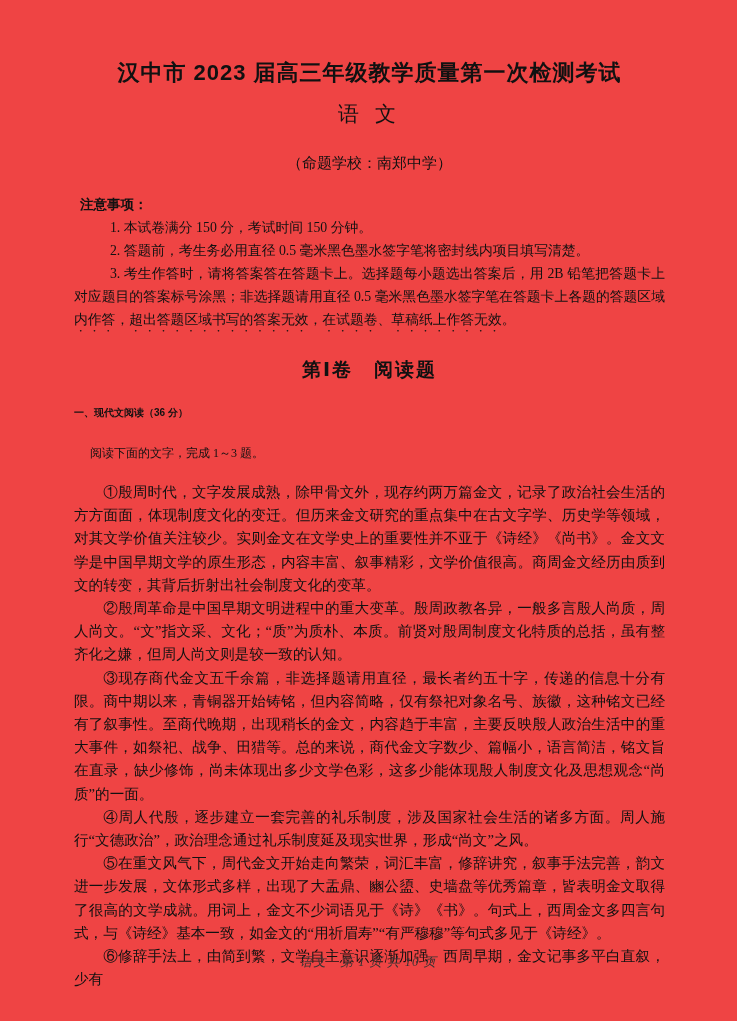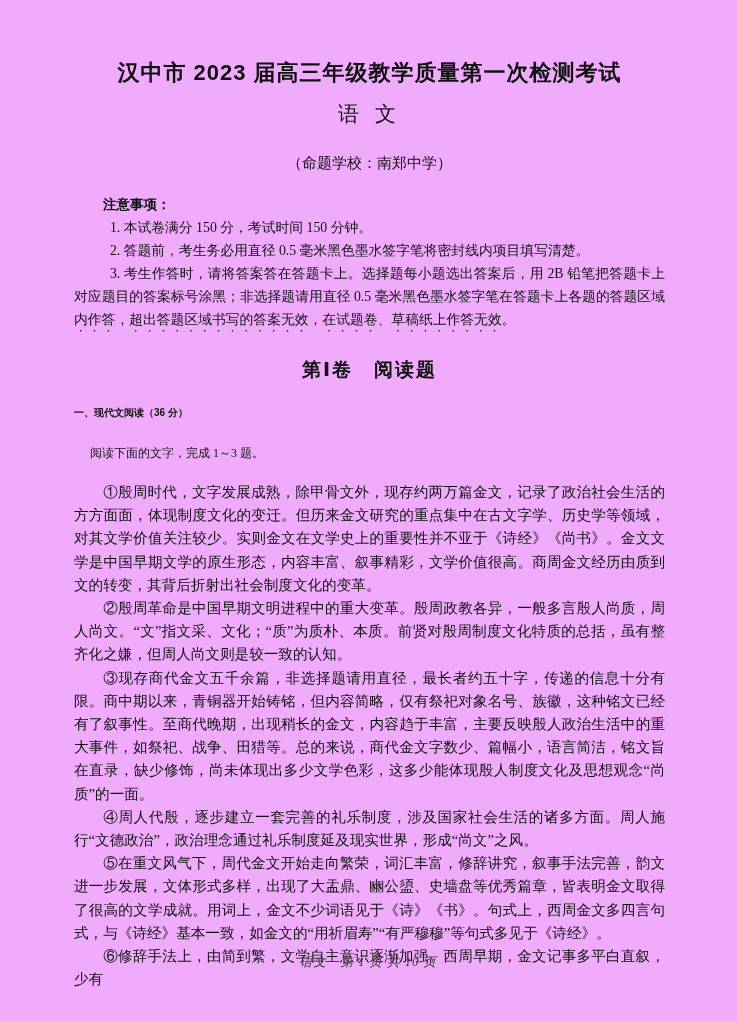--- a/index.html
+++ b/index.html
@@ -5,21 +5,21 @@
   html, body {
     margin: 0;
     padding: 0;
     background: #ffffff;
   }
   .page {
     position: relative;
     width: 737px;
     height: 1021px;
     margin: 0 auto;
-    background: #f0abfc;
+    background: #ef4444;
     color: #111111;
     box-sizing: border-box;
     padding: 48px 72px 0 74px;
     font-family: "Liberation Serif", "DejaVu Serif", serif;
     overflow: hidden;
   }
   .exam-title {
     font-family: "Liberation Sans", "DejaVu Sans", sans-serif;
     font-size: 22px;
     font-weight: 700;
@@ -41,21 +41,21 @@
     margin-top: 26px;
   }
   .notice {
     margin-top: 20px;
     font-size: 13.8px;
     line-height: 23px;
   }
   .notice-heading {
     font-weight: 700;
     font-size: 13.5px;
-    margin-left: 29px;
+    margin-left: 6px;
     font-family: "Liberation Sans", "DejaVu Sans", sans-serif;
   }
   .notice-item {
     margin: 0;
     text-indent: 2.6em;
     text-align: justify;
   }
   .em-dots {
     -webkit-text-emphasis: filled dot;
     -webkit-text-emphasis-position: under right;

